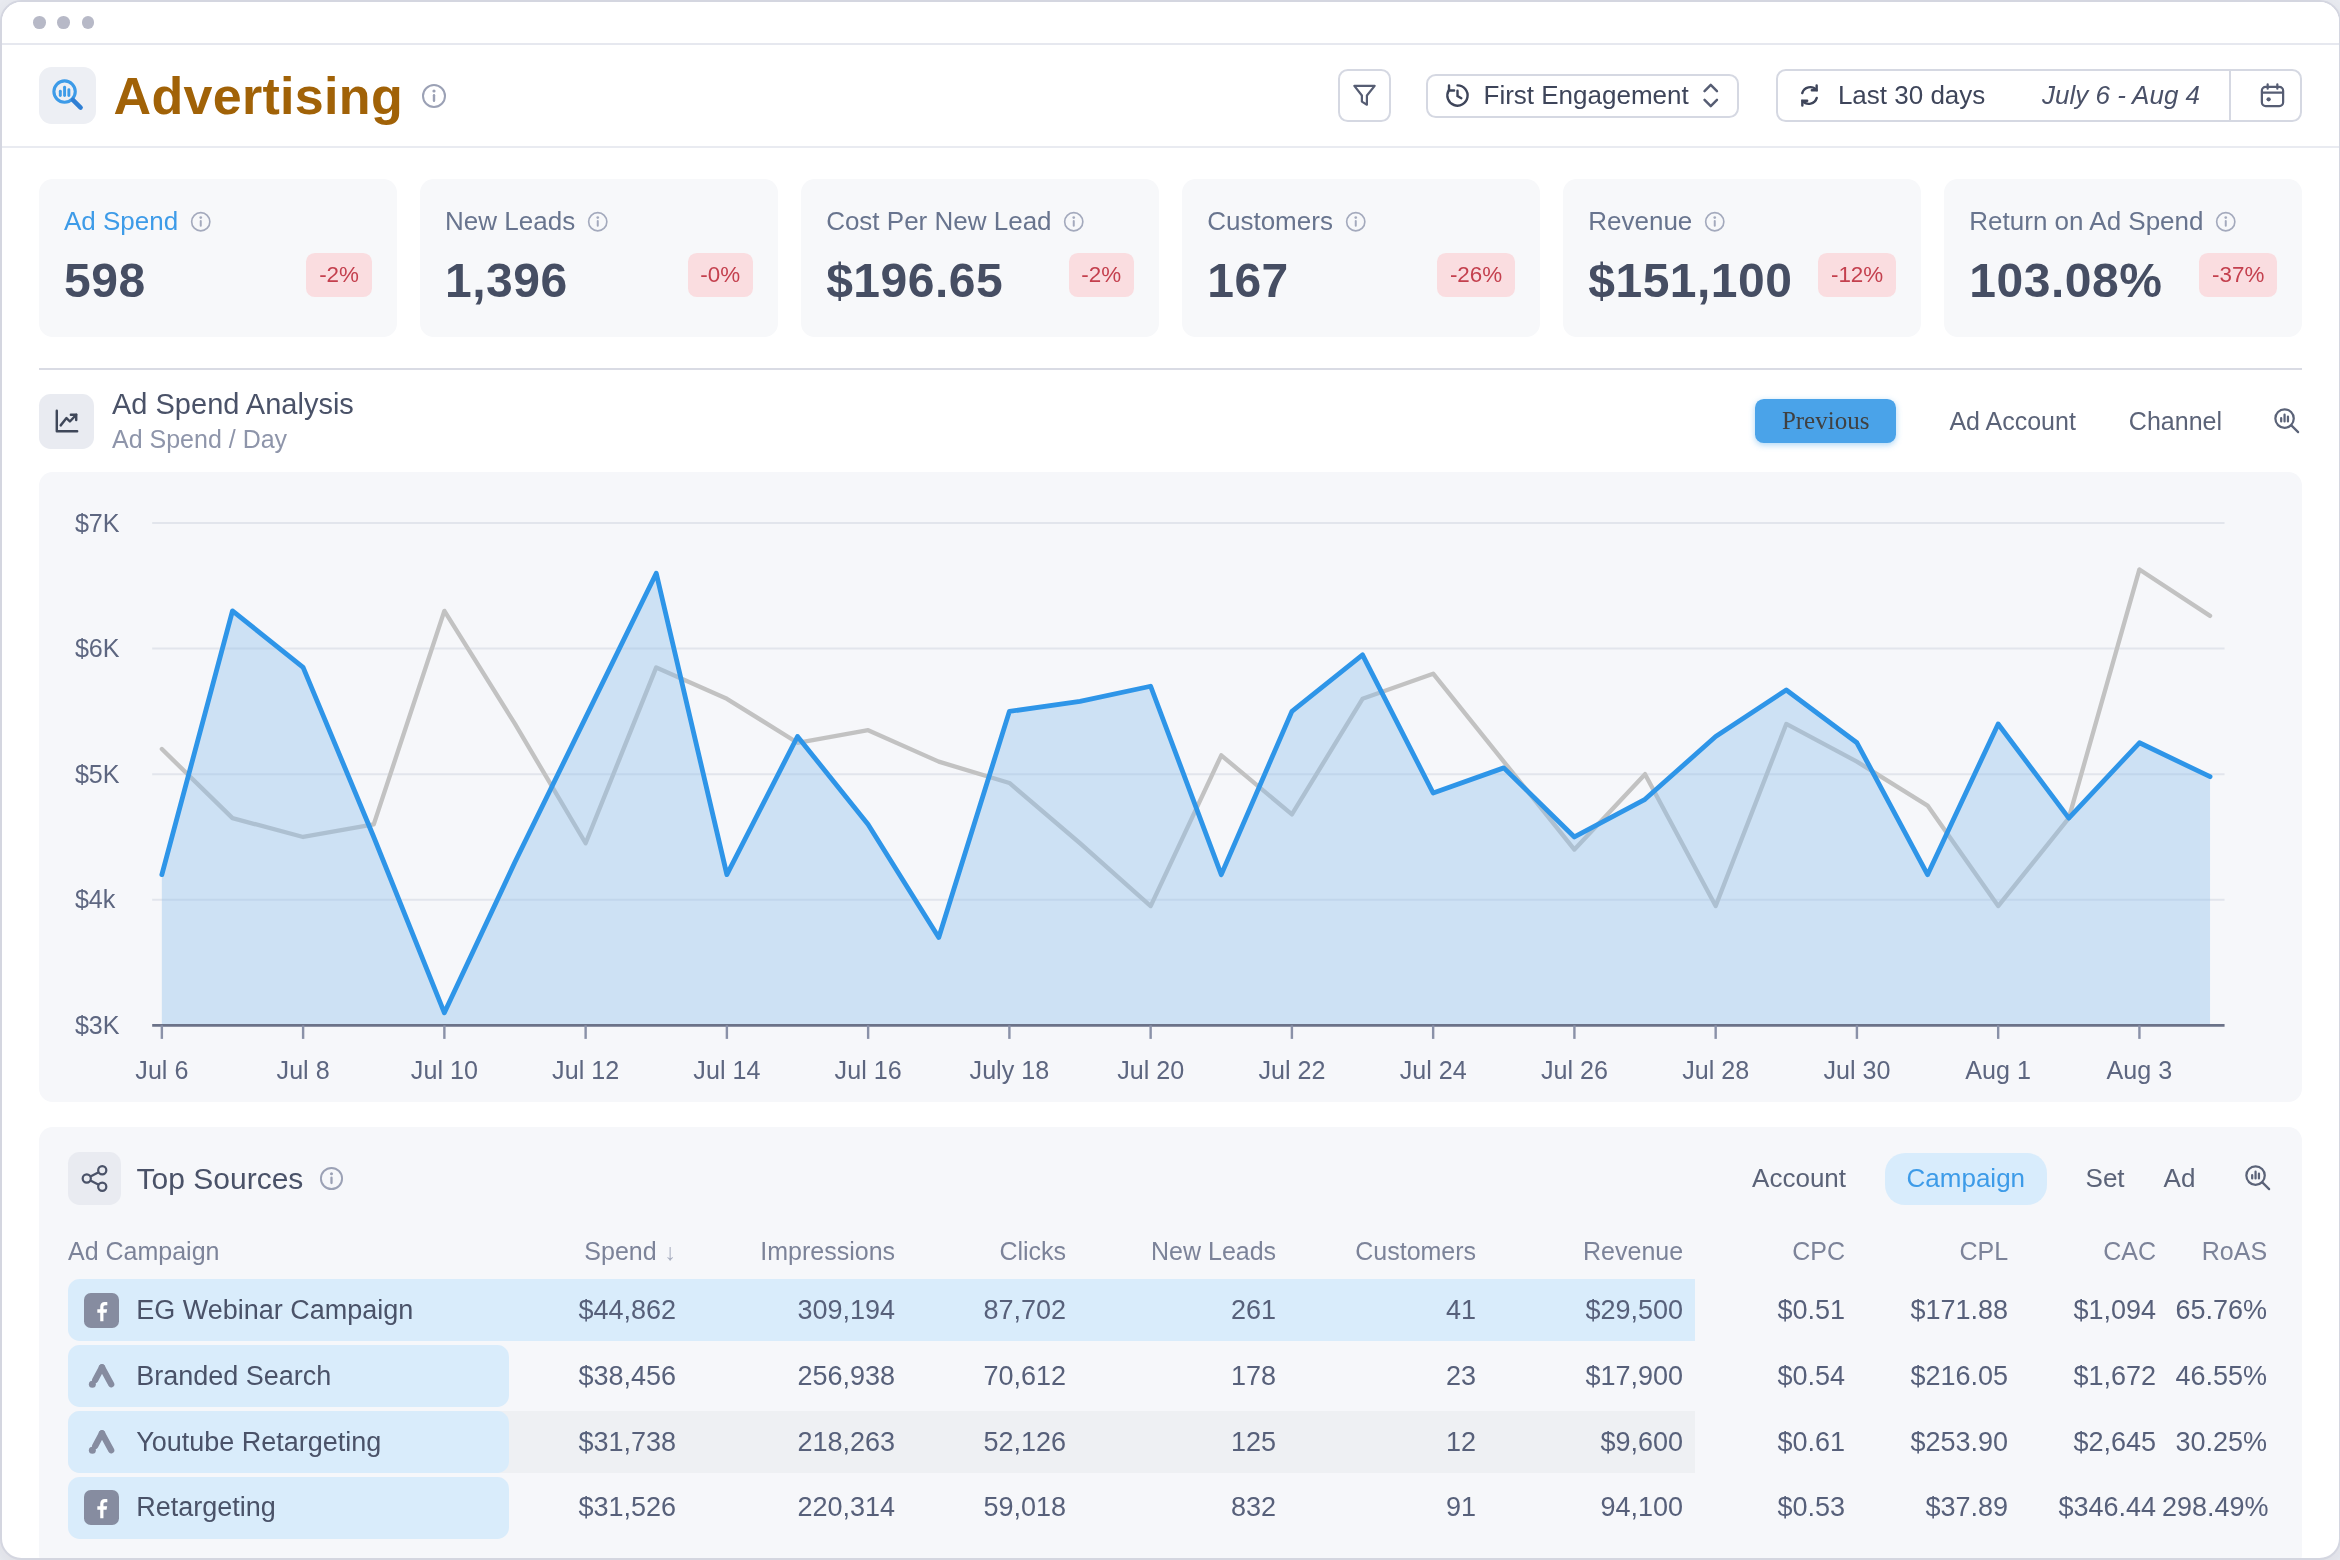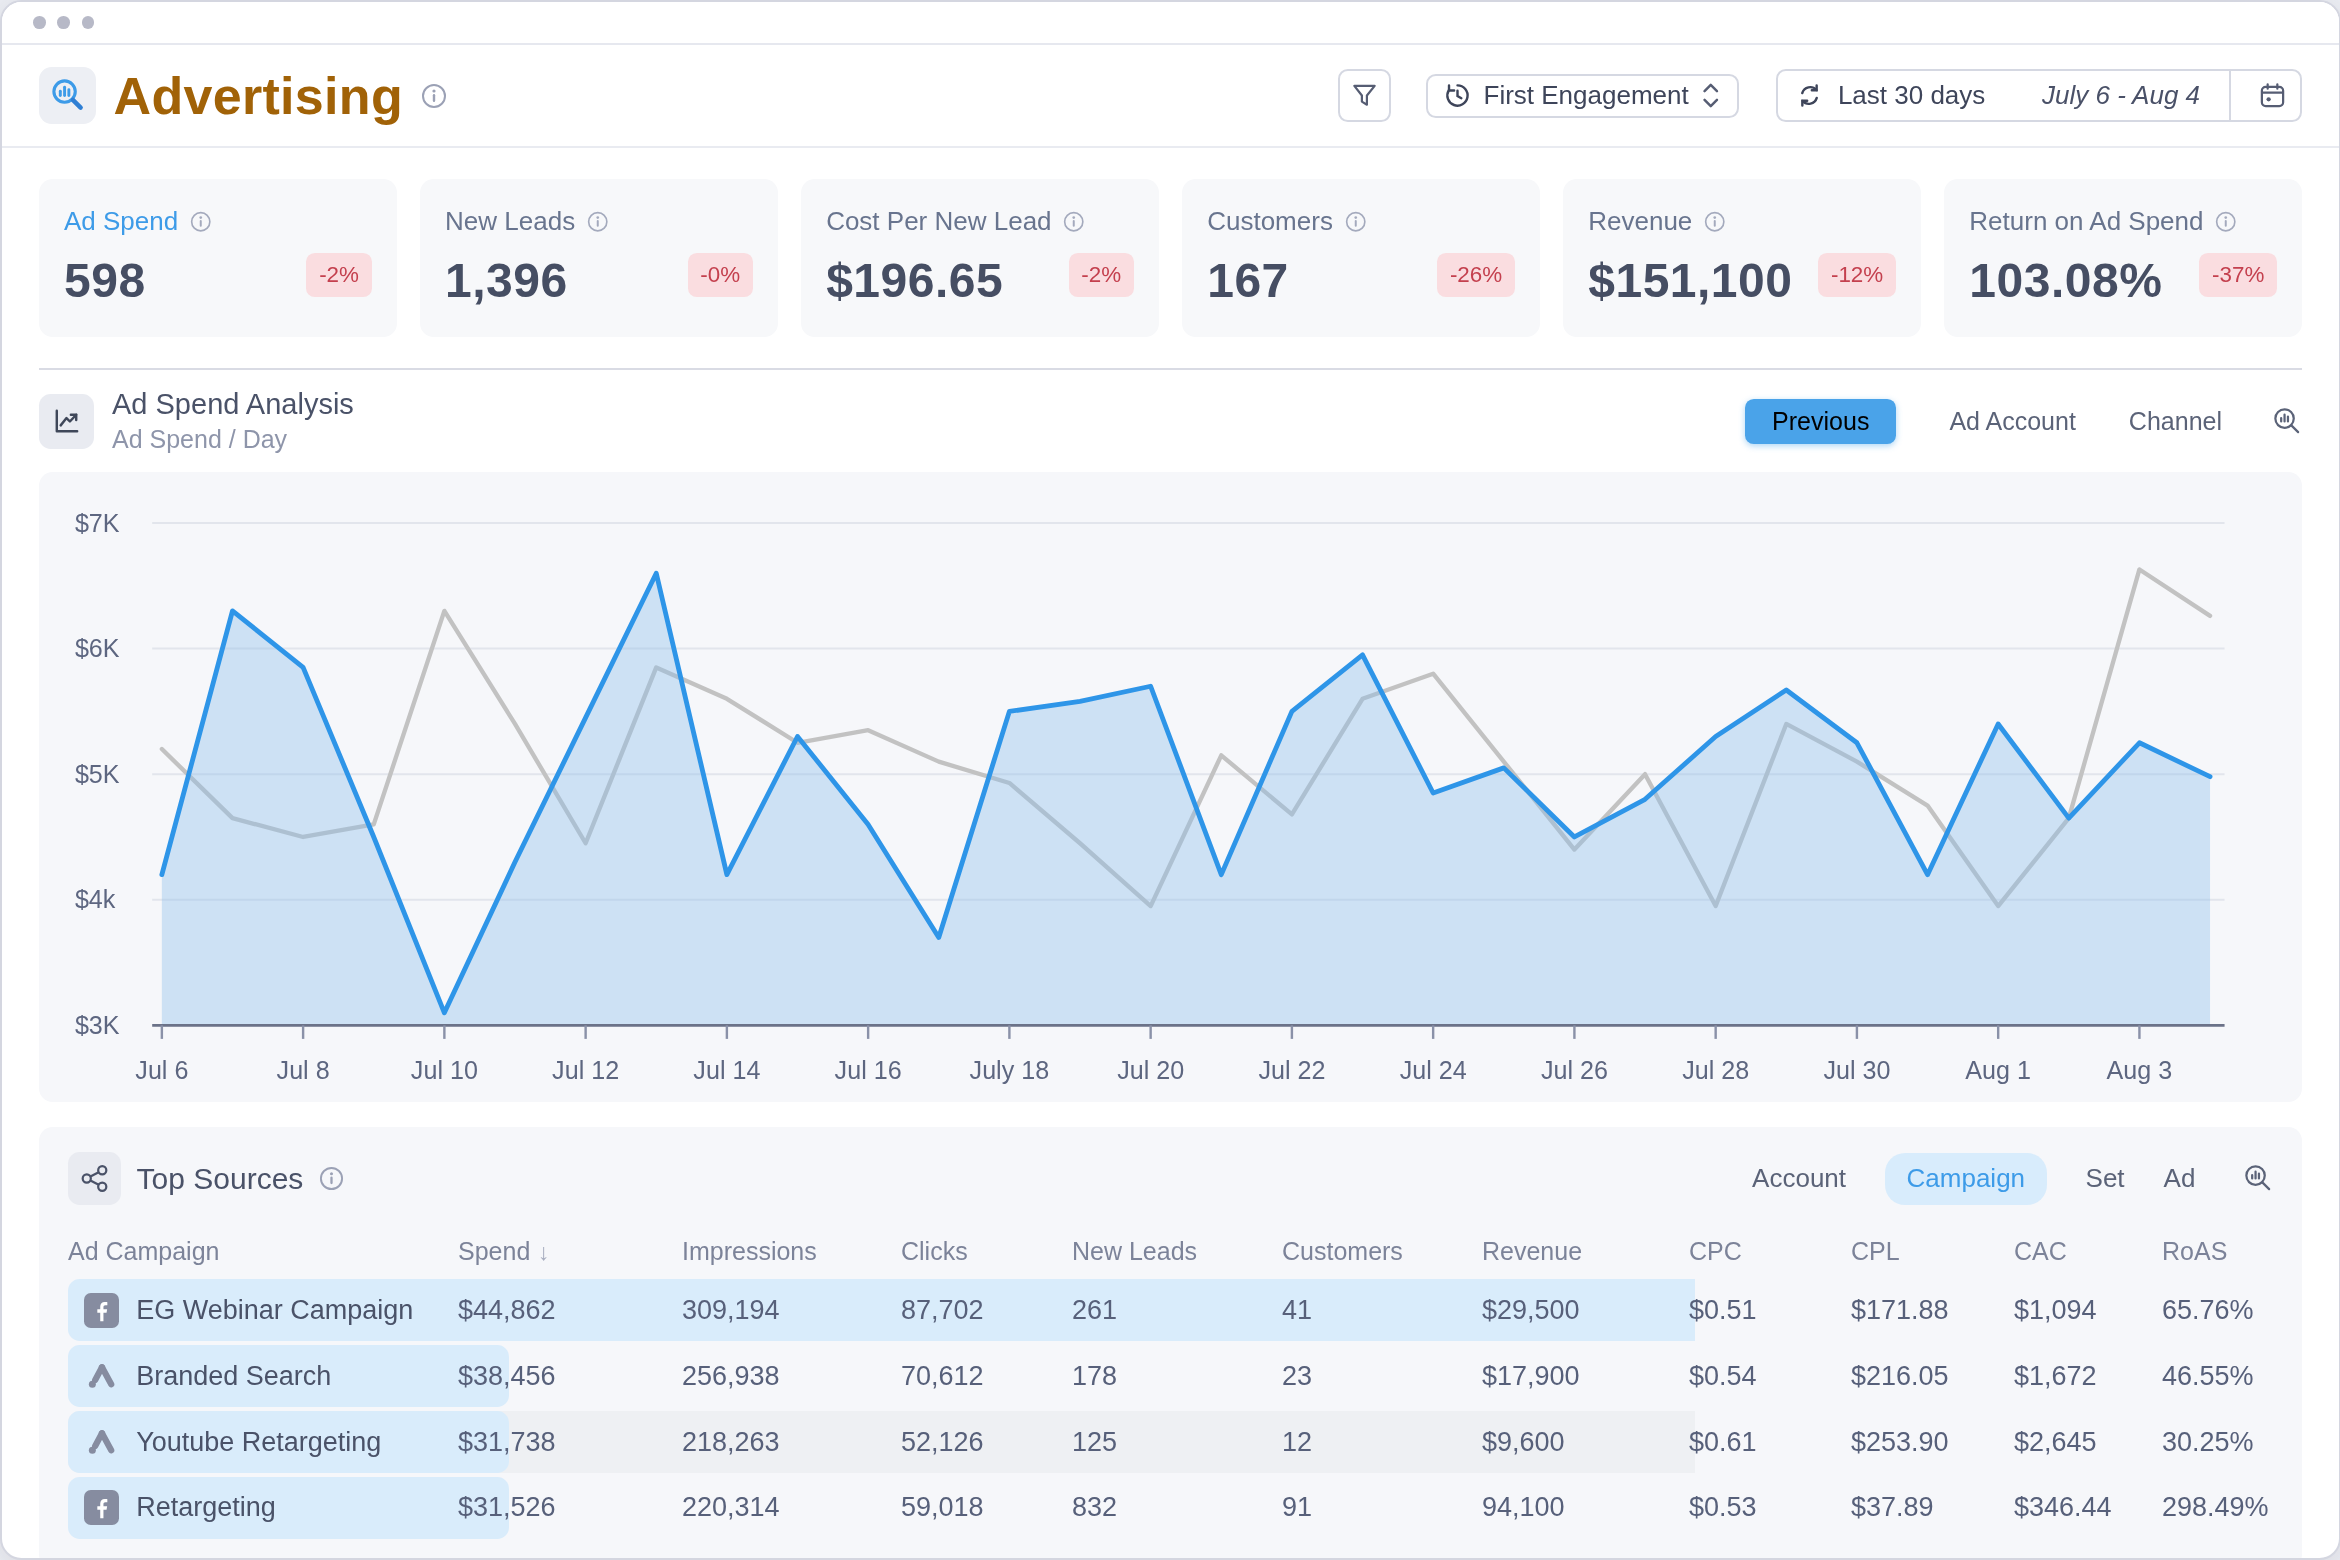--- a/index.html
+++ b/index.html
@@ -30,36 +30,36 @@
   .kpi.active .kpi-label{color:#3d9be8;}
   .kpi-bottom{display:flex;align-items:flex-start;margin-top:16px;}
   .kpi-value{font-size:48px;font-weight:bold;color:#464e63;letter-spacing:0.5px;}
   .kpi-delta{margin-left:auto;background:#fadde0;color:#c4404e;font-size:22.4px;padding:8.8px 12.7px;border-radius:8.8px;}
 
   
   .chart-hdr{display:flex;align-items:center;gap:18px;margin:17.6px 0 17.6px;}
   .cicon{width:55px;height:55px;border-radius:11.7px;background:#e9ebf1;display:flex;align-items:center;justify-content:center;flex:none;}
   .ctitle{font-size:29px;color:#4a5268;}
   .csub{font-size:25px;color:#8e95aa;margin-top:4.9px;}
-  .prevbtn{background:#4aa3e9;color:#000000;font-size:25px;border:none;border-radius:8.8px;padding:8px 27px;cursor:pointer;font-family:Liberation Sans, sans-serif;box-shadow:0 2px 5.9px rgba(74,163,233,.45);}
+  .prevbtn{background:#4aa3e9;color:#404040;font-size:25px;border:none;border-radius:8.8px;padding:8px 27px;cursor:pointer;font-family:Liberation Serif, serif;box-shadow:0 2px 5.9px rgba(74,163,233,.45);}
   .copt{font-size:25px;color:#5b6378;margin-left:35px;cursor:pointer;}
   .czoom{margin-left:31px;cursor:pointer;display:flex;}
   .panel{background:#f6f7fa;border-radius:13.7px;padding:21.5px 27px 9.8px;}
   #chart{width:100%;height:599px;display:block;}
 
   
   .card{background:#f6f7fa;border-radius:13.7px;margin-top:25px;padding:25px 29px 29px;}
   .card-hdr{display:flex;align-items:center;gap:15.6px;}
   .tabs{display:flex;align-items:center;gap:39px;margin-left:auto;}
   .tab{font-size:26px;color:#5b6378;cursor:pointer;}
   .tab.active{background:#d8ecfc;color:#3d9be8;border-radius:20px;padding:10.7px 21.5px;}
   #srctable{margin-top:25px;}
   .srcgrid{display:grid;grid-template-columns:390px 224px 219px 171px 210px 200px 207px 162px 163px 148px 1fr;align-items:center;}
   .srchead{height:43px;margin-bottom:5.9px;font-size:25px;color:#7c8399;}
-  .cell{text-align:left;padding-right:5.9px;white-space:nowrap;}
+  .cell{text-align:right;padding-right:5.9px;white-space:nowrap;}
   .cell.first{text-align:left;padding-right:0;}
   .sort{color:#a8aec0;font-size:23.4px;margin-left:7.8px;}
   .row{height:62px;margin-top:3.9px;border-radius:11.7px;font-size:27px;color:#57607a;position:relative;}
   .row.hl{background:linear-gradient(90deg,#d9ecfb 0,#d9ecfb 1627px,transparent 1627px);}
   .row.zebra{background:linear-gradient(90deg,#eef0f3 0,#eef0f3 1627px,transparent 1627px);}
   .pill{display:flex;align-items:center;gap:17.6px;background:#d9ecfb;border-radius:11.7px;height:62px;padding:0 15.6px;width:441px;}
   .row.hl .pill{background:transparent;}
   .rowicon{display:flex;flex:none;}
   .rowname{color:#4a5268;}
 </style>

